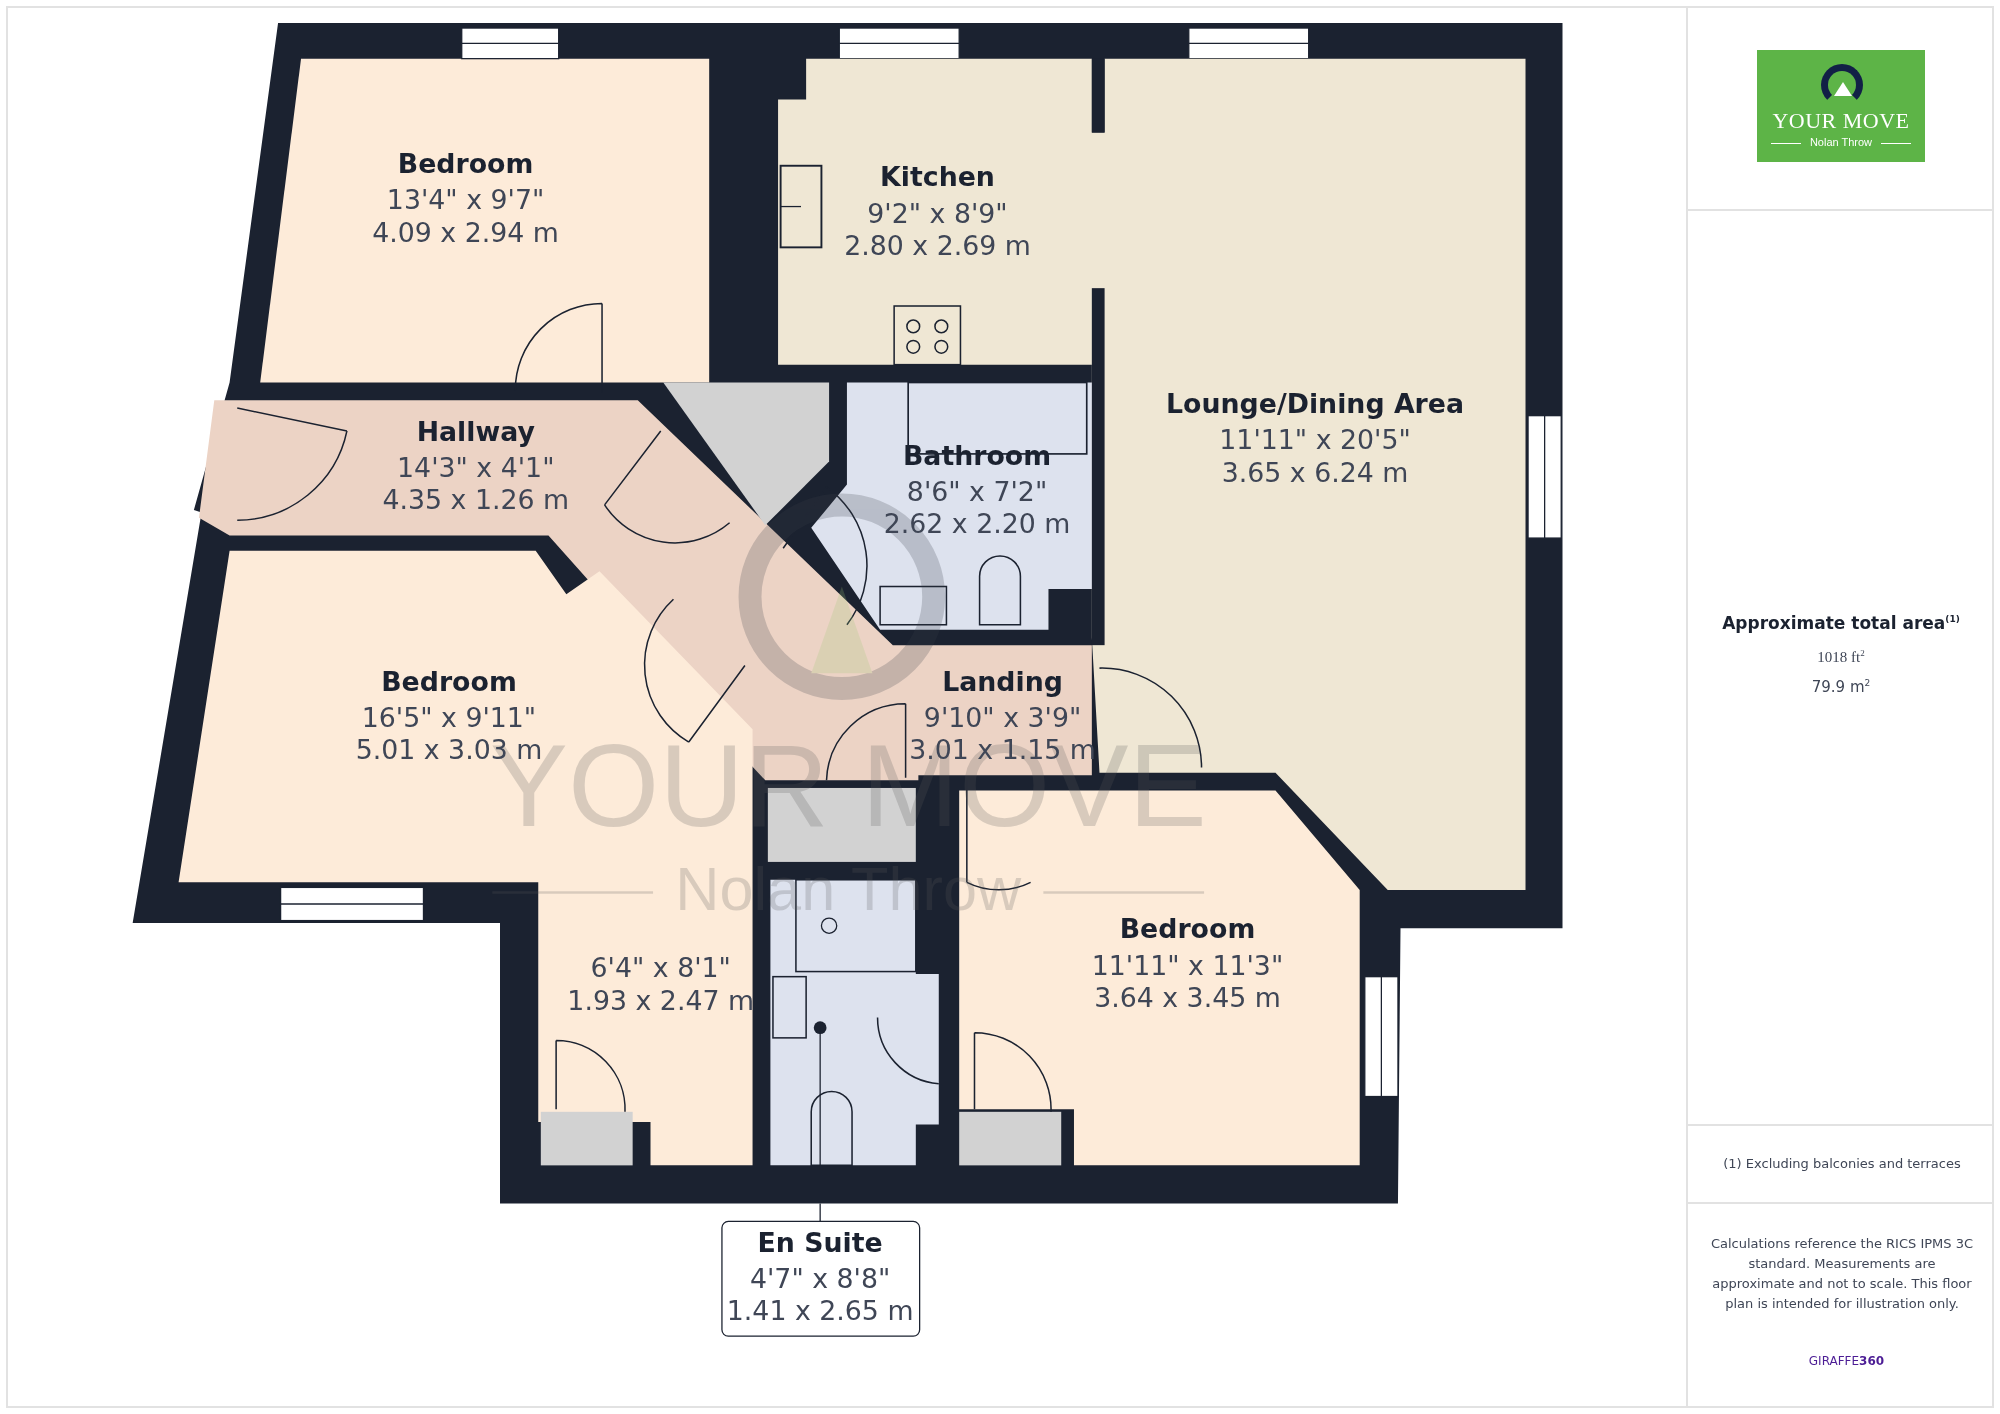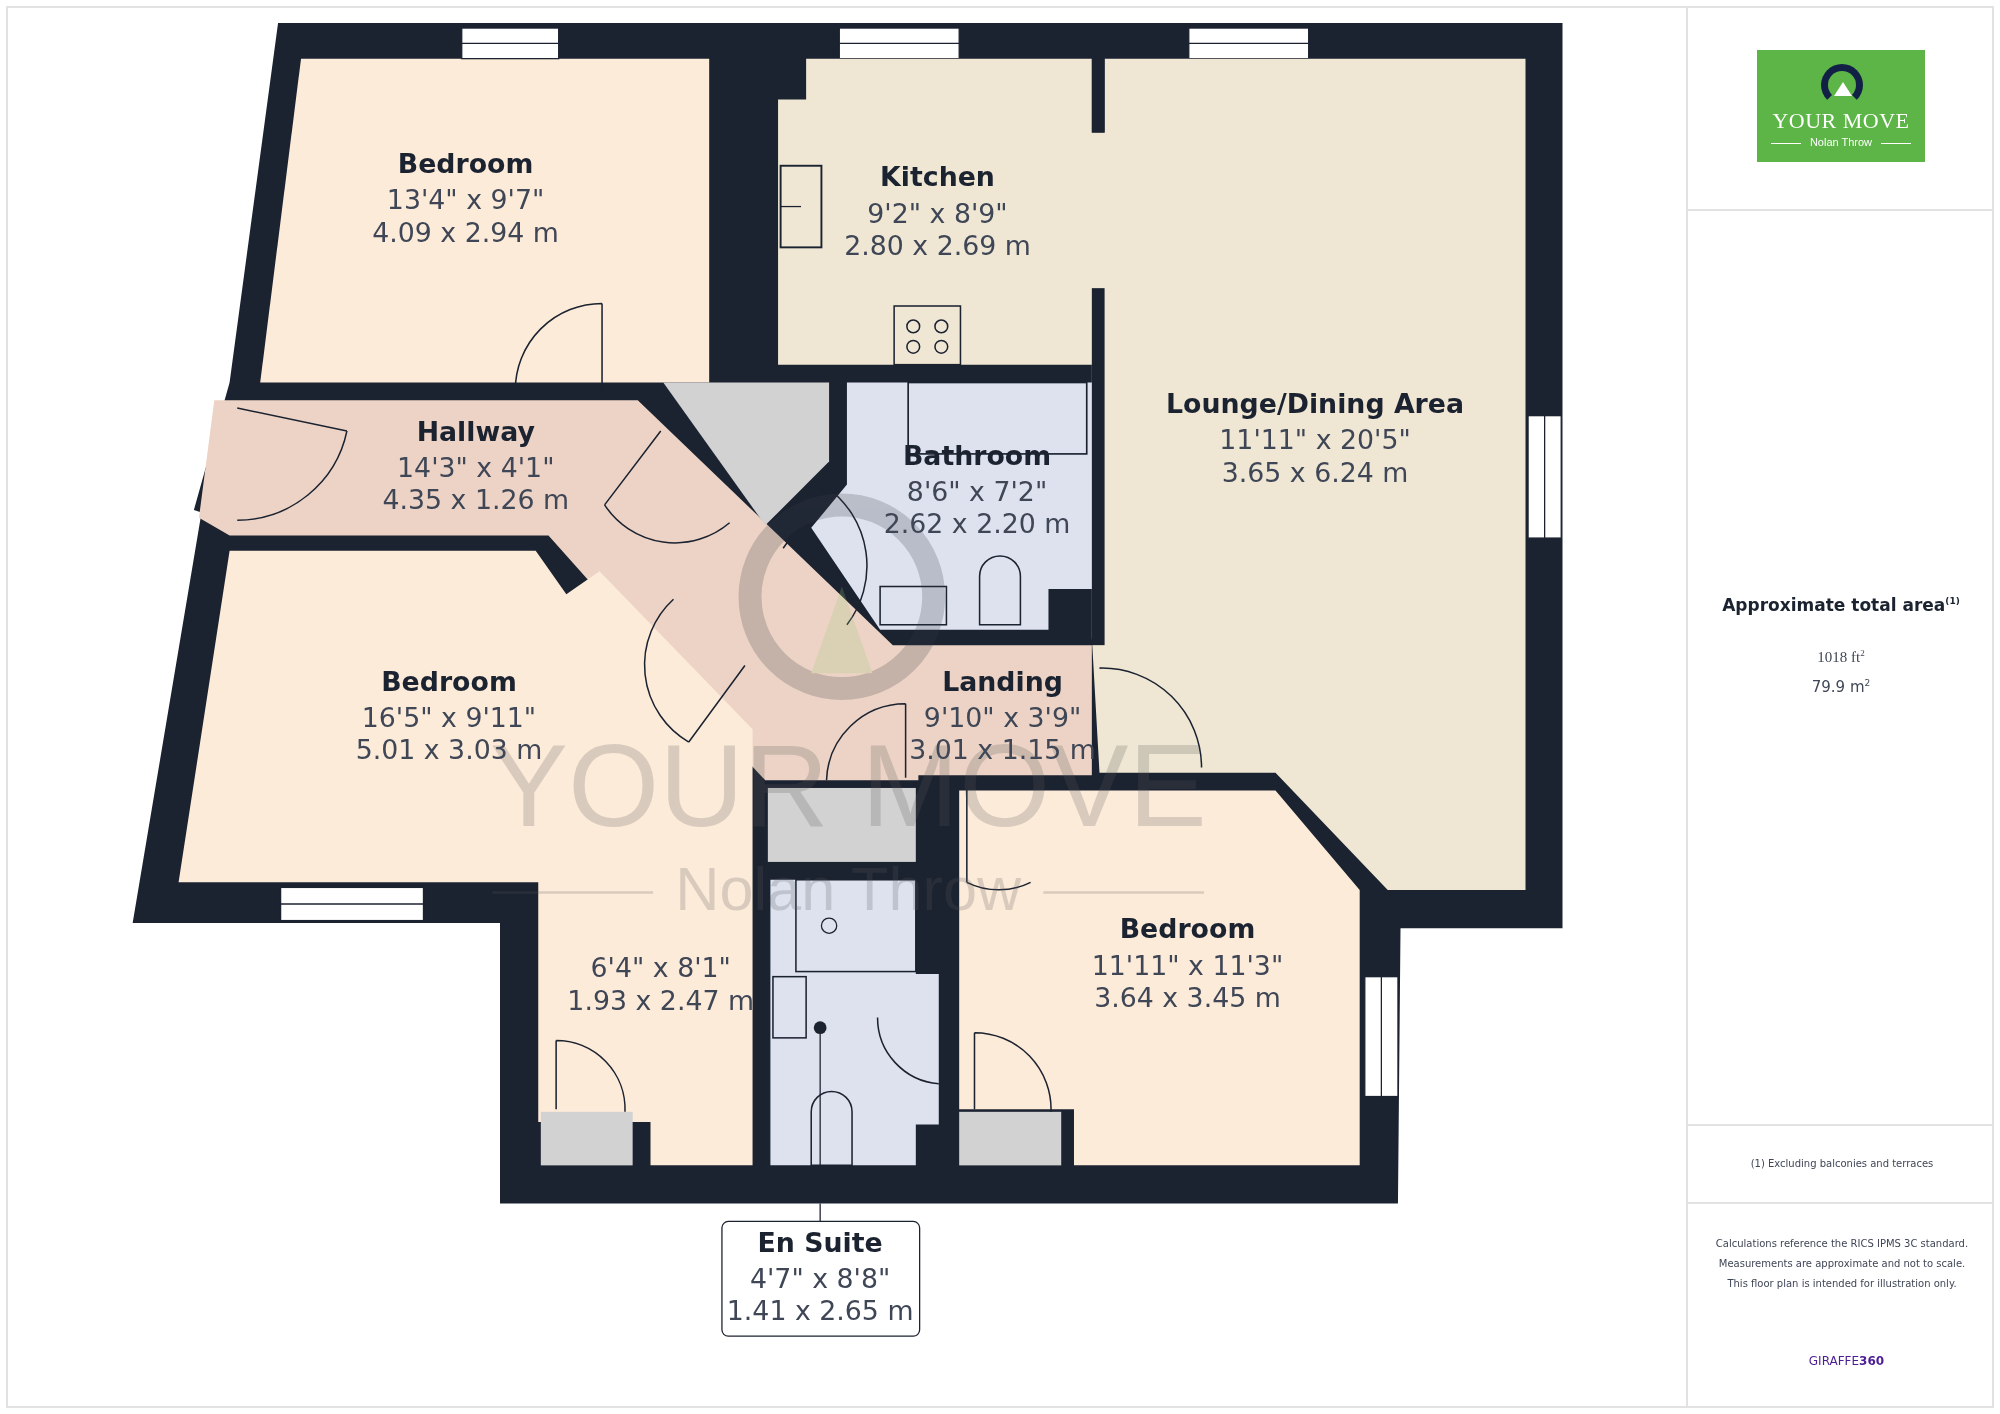--- a/index.html
+++ b/index.html
@@ -11,21 +11,21 @@
   .logo { position:absolute; left:69px; top:44px; width:168px; height:112px; background:#5db447; }
   .logo-ring { position:absolute; left:64px; top:14px; width:28px; height:28px; border:7px solid #122046; border-radius:50%; border-bottom-color:transparent; transform:rotate(0deg); }
   .logo-tri { position:absolute; left:77px; top:32px; width:0; height:0; border-left:9px solid transparent; border-right:9px solid transparent; border-bottom:14px solid #ffffff; }
   .logo-name { position:absolute; left:0; top:58px; width:100%; text-align:center; color:#fff; font-family:"Liberation Serif", serif; font-size:22px; letter-spacing:0.5px; }
   .logo-sub { position:absolute; left:0; top:86px; width:100%; text-align:center; color:#fff; font-size:11px; font-family:"Liberation Sans", sans-serif; }
   .logo-line { position:absolute; top:93px; height:1px; width:30px; background:#fff; }
   .area-title { position:absolute; top:605px; left:0; width:100%; text-align:center; font-weight:bold; font-size:17px; color:#1b2230; }
   .area-title sup { font-size:9px; }
   .area-v { position:absolute; left:0; width:100%; text-align:center; font-size:15px; color:#3f4656; }
   .area-v sup { font-size:9px; }
-  .note { position:absolute; left:20px; width:268px; text-align:center; font-size:10px; color:#3f4656; line-height:20px; }
+  .note { position:absolute; left:20px; width:268px; text-align:center; font-size:13px; color:#3f4656; line-height:20px; }
   .brand { position:absolute; left:0; width:100%; text-align:center; font-size:12px; color:#4c1d95; }
   .brand b { font-weight:bold; }
   .rt { font-family:"DejaVu Sans", sans-serif; font-weight:bold; fill:#1b2230; font-size:21px; }
   .rd { font-family:"DejaVu Sans", sans-serif; fill:#3f4656; font-size:21px; }
 </style>
 </head>
 <body>
 
 <svg id="plan" viewBox="0 0 1568 1109" preserveAspectRatio="none" xmlns="http://www.w3.org/2000/svg">
 
@@ -166,21 +166,21 @@
       <div class="logo-ring"></div>
       <div class="logo-tri"></div>
       <div class="logo-name">YOUR MOVE</div>
       <div class="logo-line" style="left:14px;"></div>
       <div class="logo-sub">Nolan Throw</div>
       <div class="logo-line" style="right:14px;"></div>
     </div>
   </div>
 
   <div class="panel-sec" style="top:205px;height:915px;">
-    <div class="area-title" style="top:384px;"><span>Approximate total area</span><sup>(1)</sup></div>
+    <div class="area-title" style="top:402px;"><span>Approximate total area</span><sup>(1)</sup></div>
     <div class="area-v" style="top:437px;font-family:Liberation Serif, serif;"><span>1018 ft</span><sup>2</sup></div>
     <div class="area-v" style="top:467px;"><span>79.9 m</span><sup>2</sup></div>
   </div>
 
   <div class="panel-sec" style="top:1120px;height:78px;">
     <div class="note" style="top:28px;">(1) Excluding balconies and terraces</div>
   </div>
 
   <div style="position:absolute;top:1198px;left:0;width:100%;height:200px;padding-left:11px;">
     <div class="note" style="top:30px;">Calculations reference the RICS IPMS 3C standard. Measurements are approximate and not to scale. This floor plan is intended for illustration only.</div>

